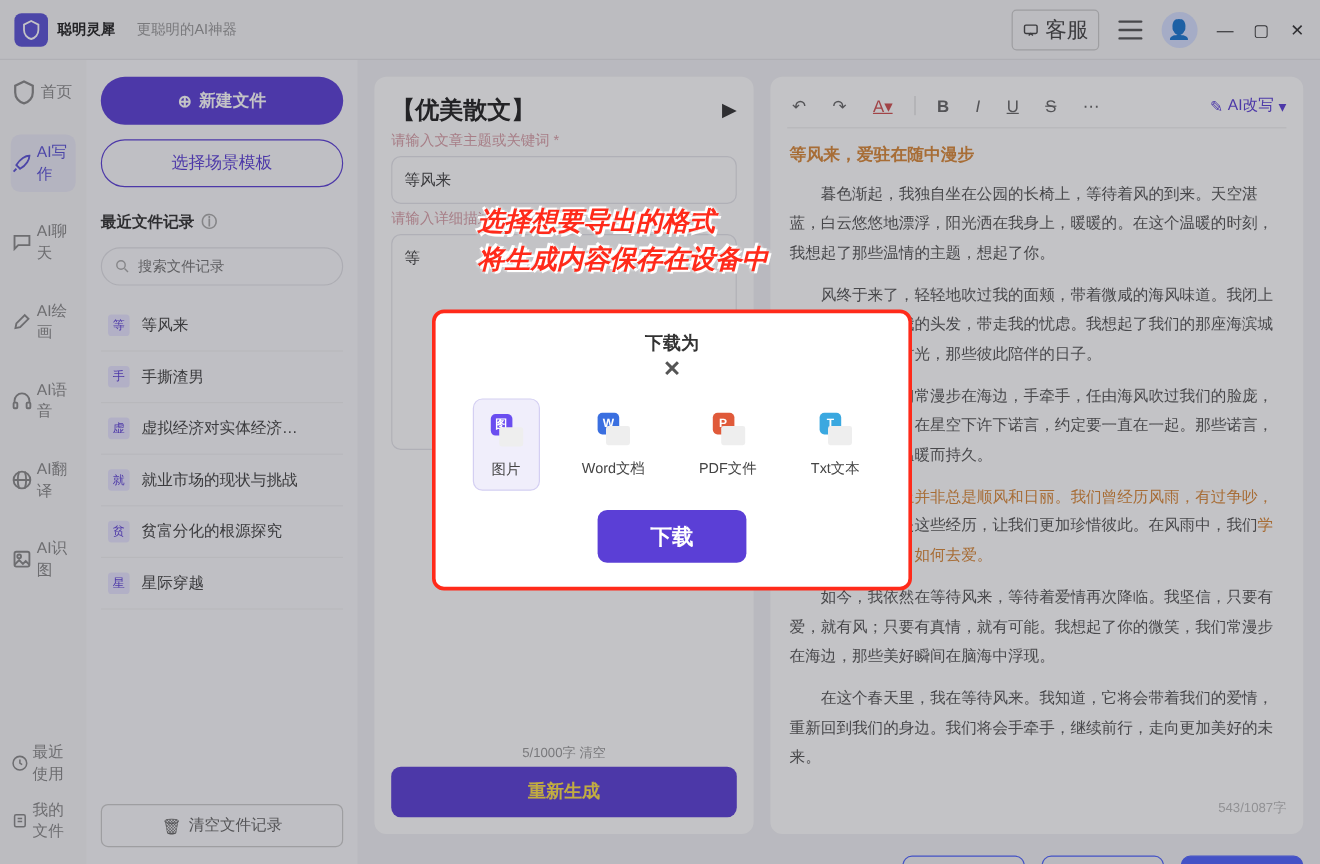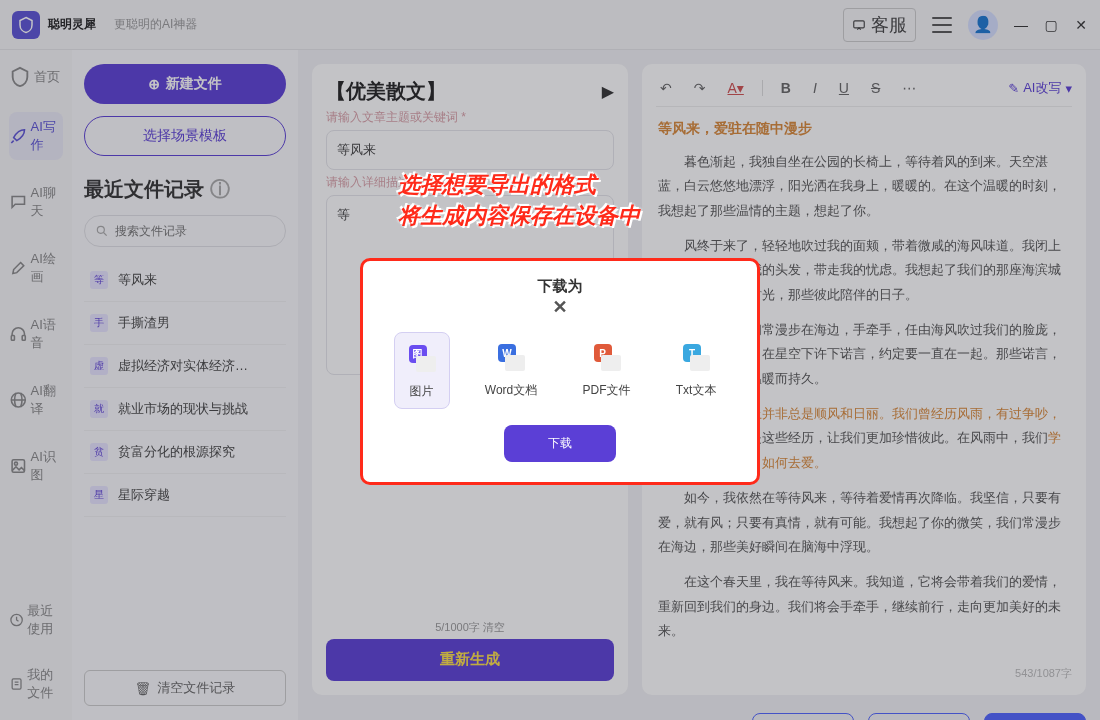--- a/index.html
+++ b/index.html
@@ -14,25 +14,25 @@
 .cs-btn{display:flex;align-items:center;gap:5px;font-size:18px;color:#444;padding:4px 8px;border:1px solid #ccc;border-radius:4px;cursor:pointer;}
 .burger{width:20px;height:16px;display:flex;flex-direction:column;justify-content:space-between;cursor:pointer;}
 .burger span{height:2px;background:#555;border-radius:1px;}
 .avatar{width:30px;height:30px;background:#d6e0ff;border-radius:50%;display:flex;align-items:center;justify-content:center;font-size:16px;}
 .win-btn{width:14px;height:14px;cursor:pointer;display:flex;align-items:center;justify-content:center;font-size:14px;color:#333;}
 .body-area{display:flex;height:670px;}
 .nav-rail{width:72px;background:#f5f5f7;display:flex;flex-direction:column;align-items:center;padding-top:10px;gap:18px;}
 .nav-item{display:flex;flex-direction:row;align-items:center;gap:3px;cursor:pointer;color:#888;font-size:13px;width:54px;padding:6px 0;border-radius:8px;}
 .nav-item.active{background:#ebeaf7;color:#5b52d6;}
 .nav-item svg{width:22px;height:22px;}
-.rail-bottom{margin-top:auto;margin-bottom:12px;display:flex;flex-direction:column;gap:16px;align-items:center;}
+.rail-bottom{margin-top:auto;margin-bottom:12px;display:flex;flex-direction:column;align-items:center;}
 .sidebar{width:226px;background:#fafafc;padding:14px 12px;display:flex;flex-direction:column;gap:12px;}
 .btn-new{background:#5b3fd6;color:#fff;border:none;border-radius:20px;height:40px;font-size:14px;font-weight:600;display:flex;align-items:center;justify-content:center;gap:6px;cursor:pointer;}
 .btn-template{border:1px solid #5b3fd6;color:#5b3fd6;background:transparent;border-radius:20px;height:40px;font-size:14px;display:flex;align-items:center;justify-content:center;cursor:pointer;}
-.recent-head{display:flex;align-items:center;gap:6px;font-size:20px;font-weight:600;color:#333;margin-top:8px;text-align:right;}
+.recent-head{display:flex;align-items:center;gap:6px;font-size:13px;font-weight:600;color:#333;margin-top:8px;text-align:right;}
 .search-box{border:1px solid #e0e0e5;border-radius:16px;height:32px;display:flex;align-items:center;padding:0 10px;gap:6px;}
 .search-box input{border:none;outline:none;background:transparent;flex:1;font-size:12px;color:#666;}
 .file-list{flex:1;overflow:auto;display:flex;flex-direction:column;}
 .file-item{display:flex;align-items:center;gap:10px;padding:12px 6px;font-size:13px;color:#444;cursor:pointer;border-bottom:1px solid #f0f0f2;}
 .file-type{width:18px;height:18px;background:#e8e5ff;color:#5b3fd6;font-size:10px;display:flex;align-items:center;justify-content:center;border-radius:3px;}
 .clear-btn{display:flex;align-items:center;justify-content:center;gap:6px;border:1px solid #ccc;border-radius:6px;padding:8px;font-size:13px;color:#666;cursor:pointer;margin-top:8px;}
 .content{flex:1;display:flex;flex-direction:column;padding:14px;gap:12px;background:#f2f2f5;}
 .columns{flex:1;display:flex;gap:14px;}
 .editor-col{width:316px;background:#fff;border-radius:10px;padding:14px;display:flex;flex-direction:column;gap:4px;position:relative;}
 .title-row{display:flex;align-items:center;justify-content:space-between;}
@@ -62,21 +62,21 @@
 .modal{position:absolute;top:258px;left:360px;width:400px;background:#fff;border-radius:10px;border:3px solid #ff2a1a;padding:16px 18px 20px;}
 .modal-head{display:flex;align-items:center;justify-content:space-between;font-size:15px;font-weight:600;color:#333;margin-bottom:14px;flex-direction:column;}
 .modal-close{cursor:pointer;font-size:18px;color:#555;}
 .fmt-row{display:flex;justify-content:space-around;margin-bottom:16px;}
 .fmt-opt{display:flex;flex-direction:column;align-items:center;gap:8px;cursor:pointer;padding:8px 10px;border-radius:8px;}
 .fmt-opt.selected{background:#f0eefb;border:1px solid #d4cff2;}
 .fmt-icon{width:34px;height:34px;display:flex;align-items:center;justify-content:center;border-radius:6px;position:relative;}
 .fmt-icon .badge{position:absolute;top:4px;left:4px;width:18px;height:18px;border-radius:4px;color:#fff;font-size:10px;font-weight:700;display:flex;align-items:center;justify-content:center;}
 .fmt-icon .sheet{position:absolute;bottom:3px;right:3px;width:20px;height:16px;background:#eee;border-radius:2px;}
 .fmt-label{font-size:12px;color:#444;}
-.dl-btn{display:block;margin:0 auto;background:#5b3fd6;color:#fff;border:none;border-radius:8px;padding:10px 44px;font-size:12px;font-weight:400;cursor:pointer;}
+.dl-btn{display:block;margin:0 auto;background:#5b3fd6;color:#fff;border:none;border-radius:8px;padding:10px 44px;font-size:18px;font-weight:700;cursor:pointer;}
 </style>
 </head>
 <body>
 
 <div class="topbar">
   <div class="logo-area">
     <div class="logo-icon">
       <svg viewBox="0 0 24 24" fill="none" stroke="#fff" stroke-width="2">
           <path d="M12 2l8 4v6c0 5-3.5 9-8 10-4.5-1-8-5-8-10V6l8-4z"></path>
         </svg>

